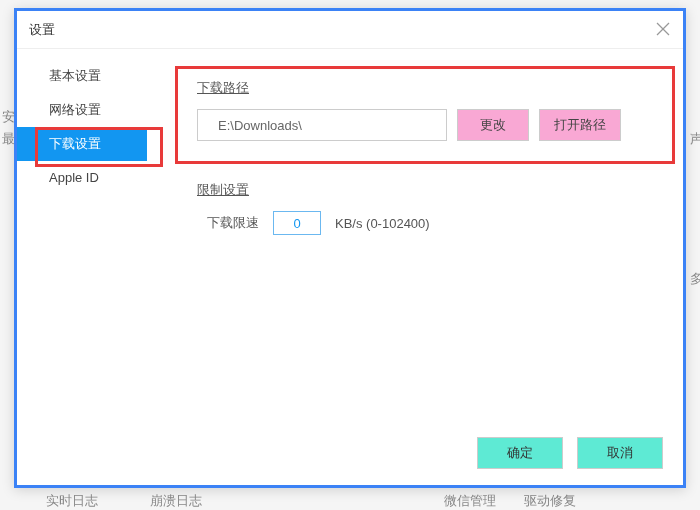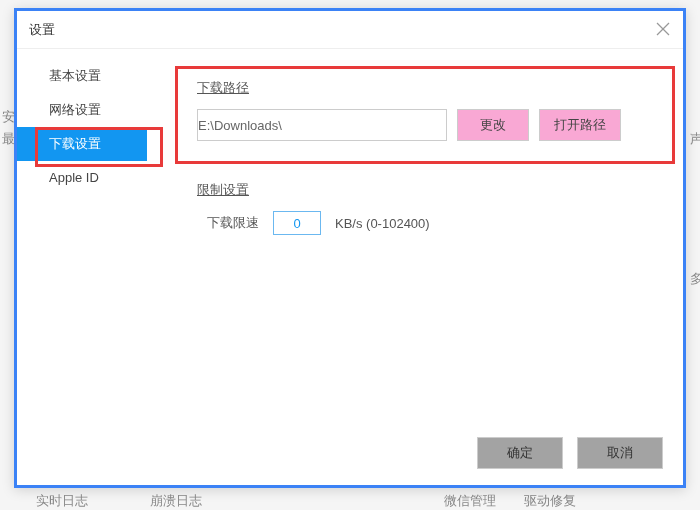--- a/index.html
+++ b/index.html
@@ -95,21 +95,21 @@
     .path-row {
       display: flex;
       gap: 10px;
       align-items: center;
       margin-bottom: 40px;
     }
     .path-input {
       width: 250px;
       height: 32px;
       border: 1px solid #ccc;
-      padding: 0 0;
+      padding: 0 20px;
       font-size: 13px;
       color: #666;
       outline: none;
     }
     .btn {
       height: 32px;
       min-width: 72px;
       border: 1px solid #ccc;
       background: #f9a8d4;
       font-size: 13px;
@@ -140,34 +140,34 @@
       display: flex;
       justify-content: flex-end;
       align-items: center;
       gap: 14px;
       padding: 0 20px 10px 0;
     }
     .footer-btn {
       width: 86px;
       height: 32px;
       border: 1px solid #ccc;
-      background: #a3a3a3;
+      background: #5eead4;
       font-size: 13px;
       color: #333;
       cursor: pointer;
     }
   </style>
 </head>
 <body>
 
 <div class="bg-text" style="left:2px; top:108px;">安</div>
 <div class="bg-text" style="left:2px; top:130px;">最</div>
 <div class="bg-text" style="left:690px; top:130px;">声</div>
 <div class="bg-text" style="left:690px; top:270px;">多</div>
-<div class="bg-text" style="left:36px; top:492px;text-align:center;">实时日志</div>
+<div class="bg-text" style="left:46px; top:492px;text-align:center;">实时日志</div>
 <div class="bg-text" style="left:150px; top:492px;">崩溃日志</div>
 <div class="bg-text" style="left:444px; top:492px;">微信管理</div>
 <div class="bg-text" style="left:524px; top:492px;">驱动修复</div>
 
 <div class="dialog">
   <div class="dialog-titlebar">
     <span class="dialog-title">设置</span>
     <div class="close-icon">
       <svg viewBox="0 0 14 14">
           <line x1="1" y1="1" x2="13" y2="13"></line>

